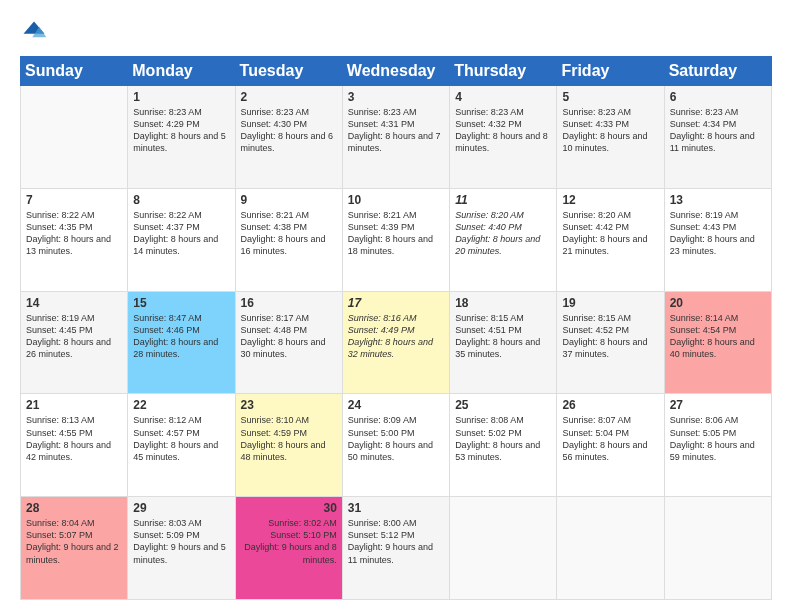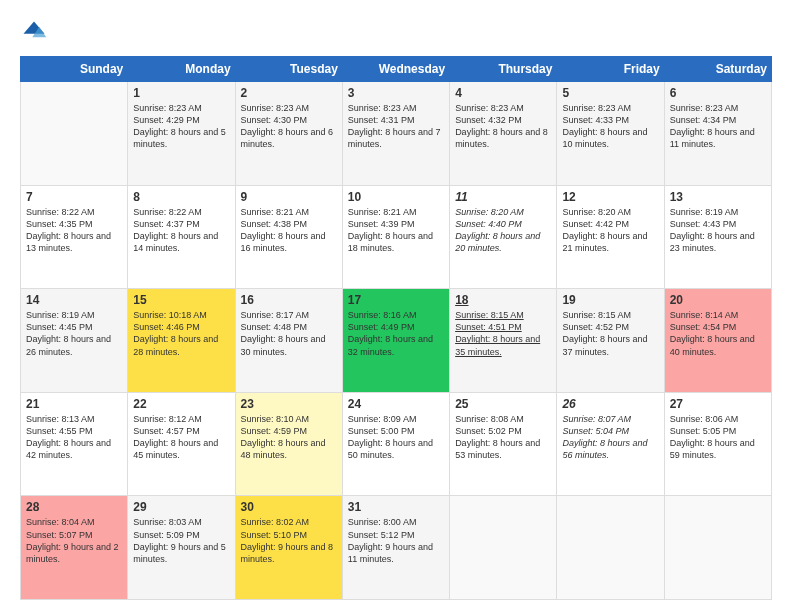--- a/index.html
+++ b/index.html
@@ -64,24 +64,24 @@
     .calendar {
       flex: 1;
       border: 1px solid #ccc;
       border-collapse: collapse;
       width: 100%;
       table-layout: fixed;
     }
     .calendar th {
       background: #2a6dc0;
       color: #fff;
-      font-size: 12px;
+      font-size: 16px;
       font-weight: bold;
       padding: 5px 4px;
-      text-align: right;
+      text-align: left;
       border: 1px solid #2a6dc0;
     }
     .calendar td {
       border: 1px solid #ddd;
       vertical-align: top;
       padding: 4px 5px;
       font-size: 9.5px;
       color: #333;
       height: 88px;
       width: calc(100% / 7);
@@ -201,33 +201,33 @@
           <td style="background: rgb(255, 255, 255);">
             <span class="day-number">13</span>
             <div class="day-info"><span>Sunrise: 8:19 AM</span><br><span>Sunset: 4:43 PM</span><br><span>Daylight: 8 hours and 23 minutes.</span></div>
           </td>
         </tr>
         <tr>
           <td style="background: rgb(245, 245, 245);">
             <span class="day-number">14</span>
             <div class="day-info"><span>Sunrise: 8:19 AM</span><br><span>Sunset: 4:45 PM</span><br><span>Daylight: 8 hours and 26 minutes.</span></div>
           </td>
-          <td style="background: #fde047;">
+          <td style="background: #7dd3fc;">
             <span class="day-number">15</span>
-            <div class="day-info"><span>Sunrise: 10:18 AM</span><br><span>Sunset: 4:46 PM</span><br><span>Daylight: 8 hours and 28 minutes.</span></div>
+            <div class="day-info"><span>Sunrise: 8:47 AM</span><br><span>Sunset: 4:46 PM</span><br><span>Daylight: 8 hours and 28 minutes.</span></div>
           </td>
           <td style="background: rgb(245, 245, 245);">
             <span class="day-number">16</span>
             <div class="day-info"><span>Sunrise: 8:17 AM</span><br><span>Sunset: 4:48 PM</span><br><span>Daylight: 8 hours and 30 minutes.</span></div>
           </td>
-          <td style="background: #22c55e;">
+          <td style="background: #fef9c3; font-style: italic;">
             <span class="day-number">17</span>
             <div class="day-info"><span>Sunrise: 8:16 AM</span><br><span>Sunset: 4:49 PM</span><br><span>Daylight: 8 hours and 32 minutes.</span></div>
           </td>
-          <td style="background: rgb(245, 245, 245); text-decoration: underline;">
+          <td style="background: rgb(245, 245, 245);">
             <span class="day-number">18</span>
             <div class="day-info"><span>Sunrise: 8:15 AM</span><br><span>Sunset: 4:51 PM</span><br><span>Daylight: 8 hours and 35 minutes.</span></div>
           </td>
           <td style="background: rgb(245, 245, 245);">
             <span class="day-number">19</span>
             <div class="day-info"><span>Sunrise: 8:15 AM</span><br><span>Sunset: 4:52 PM</span><br><span>Daylight: 8 hours and 37 minutes.</span></div>
           </td>
           <td style="background: #fca5a5;">
             <span class="day-number">20</span>
             <div class="day-info"><span>Sunrise: 8:14 AM</span><br><span>Sunset: 4:54 PM</span><br><span>Daylight: 8 hours and 40 minutes.</span></div>
@@ -247,39 +247,39 @@
             <div class="day-info"><span>Sunrise: 8:10 AM</span><br><span>Sunset: 4:59 PM</span><br><span>Daylight: 8 hours and 48 minutes.</span></div>
           </td>
           <td style="background: rgb(255, 255, 255);">
             <span class="day-number">24</span>
             <div class="day-info"><span>Sunrise: 8:09 AM</span><br><span>Sunset: 5:00 PM</span><br><span>Daylight: 8 hours and 50 minutes.</span></div>
           </td>
           <td style="background: rgb(255, 255, 255);">
             <span class="day-number">25</span>
             <div class="day-info"><span>Sunrise: 8:08 AM</span><br><span>Sunset: 5:02 PM</span><br><span>Daylight: 8 hours and 53 minutes.</span></div>
           </td>
-          <td style="background: rgb(255, 255, 255); font-style: italic;">
+          <td style="background: rgb(255, 255, 255);">
             <span class="day-number">26</span>
             <div class="day-info"><span>Sunrise: 8:07 AM</span><br><span>Sunset: 5:04 PM</span><br><span>Daylight: 8 hours and 56 minutes.</span></div>
           </td>
           <td style="background: rgb(255, 255, 255);">
             <span class="day-number">27</span>
             <div class="day-info"><span>Sunrise: 8:06 AM</span><br><span>Sunset: 5:05 PM</span><br><span>Daylight: 8 hours and 59 minutes.</span></div>
           </td>
         </tr>
         <tr>
           <td style="background: #fca5a5;">
             <span class="day-number">28</span>
             <div class="day-info"><span>Sunrise: 8:04 AM</span><br><span>Sunset: 5:07 PM</span><br><span>Daylight: 9 hours and 2 minutes.</span></div>
           </td>
           <td style="background: rgb(245, 245, 245);">
             <span class="day-number">29</span>
             <div class="day-info"><span>Sunrise: 8:03 AM</span><br><span>Sunset: 5:09 PM</span><br><span>Daylight: 9 hours and 5 minutes.</span></div>
           </td>
-          <td style="background: #fde047;">
+          <td style="background: #ec4899; text-align: right;">
             <span class="day-number">30</span>
             <div class="day-info"><span>Sunrise: 8:02 AM</span><br><span>Sunset: 5:10 PM</span><br><span>Daylight: 9 hours and 8 minutes.</span></div>
           </td>
           <td style="background: rgb(245, 245, 245);">
             <span class="day-number">31</span>
             <div class="day-info"><span>Sunrise: 8:00 AM</span><br><span>Sunset: 5:12 PM</span><br><span>Daylight: 9 hours and 11 minutes.</span></div>
           </td>
           <td class="empty-cell"></td>
           <td class="empty-cell"></td>
           <td class="empty-cell"></td>

